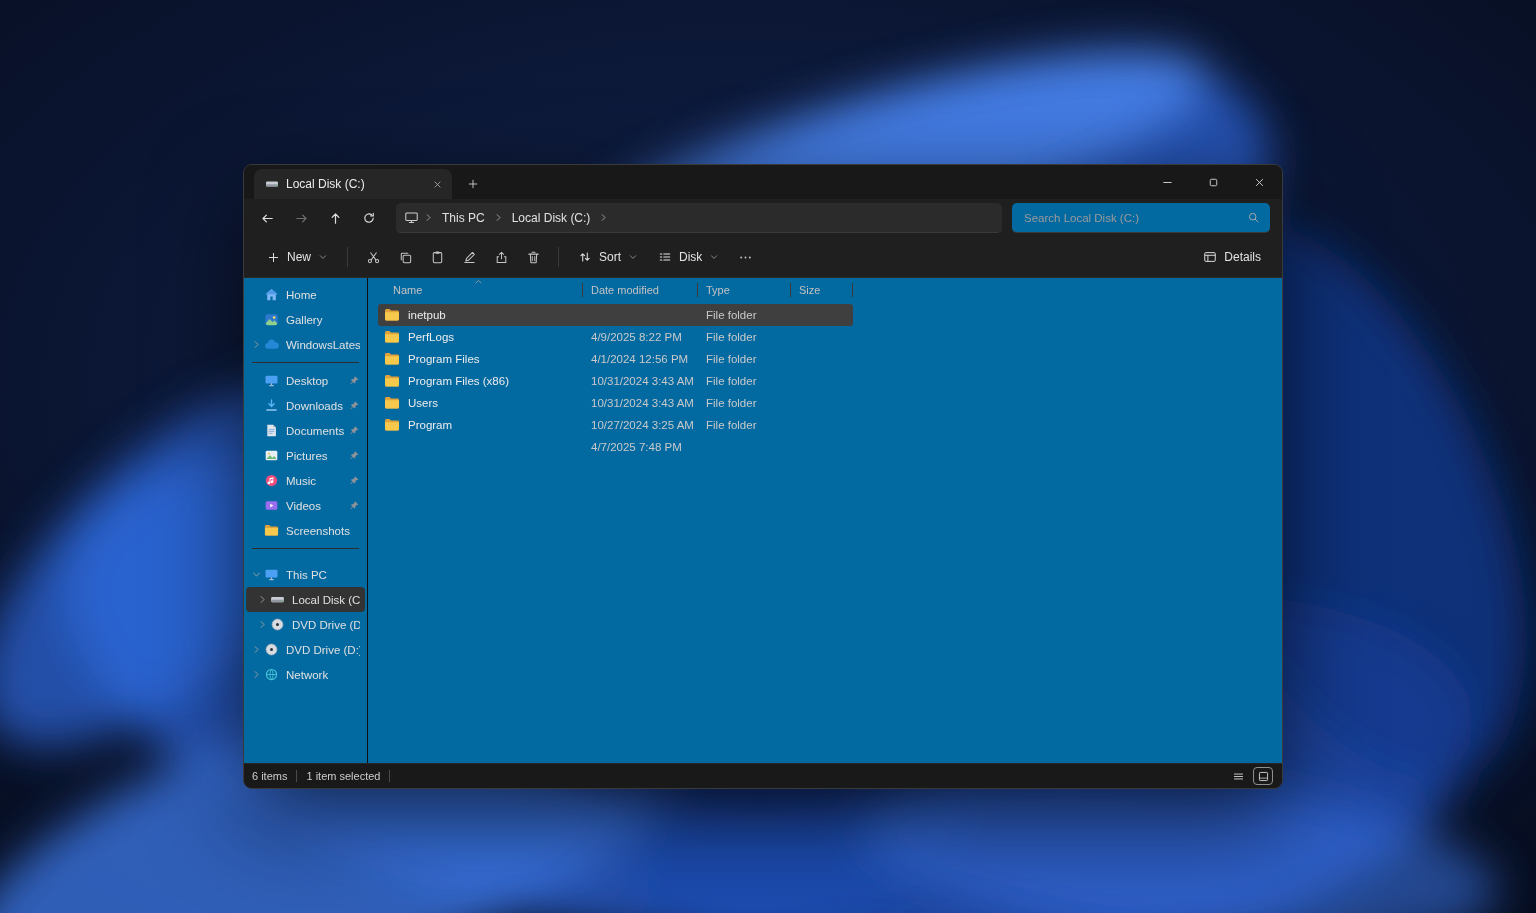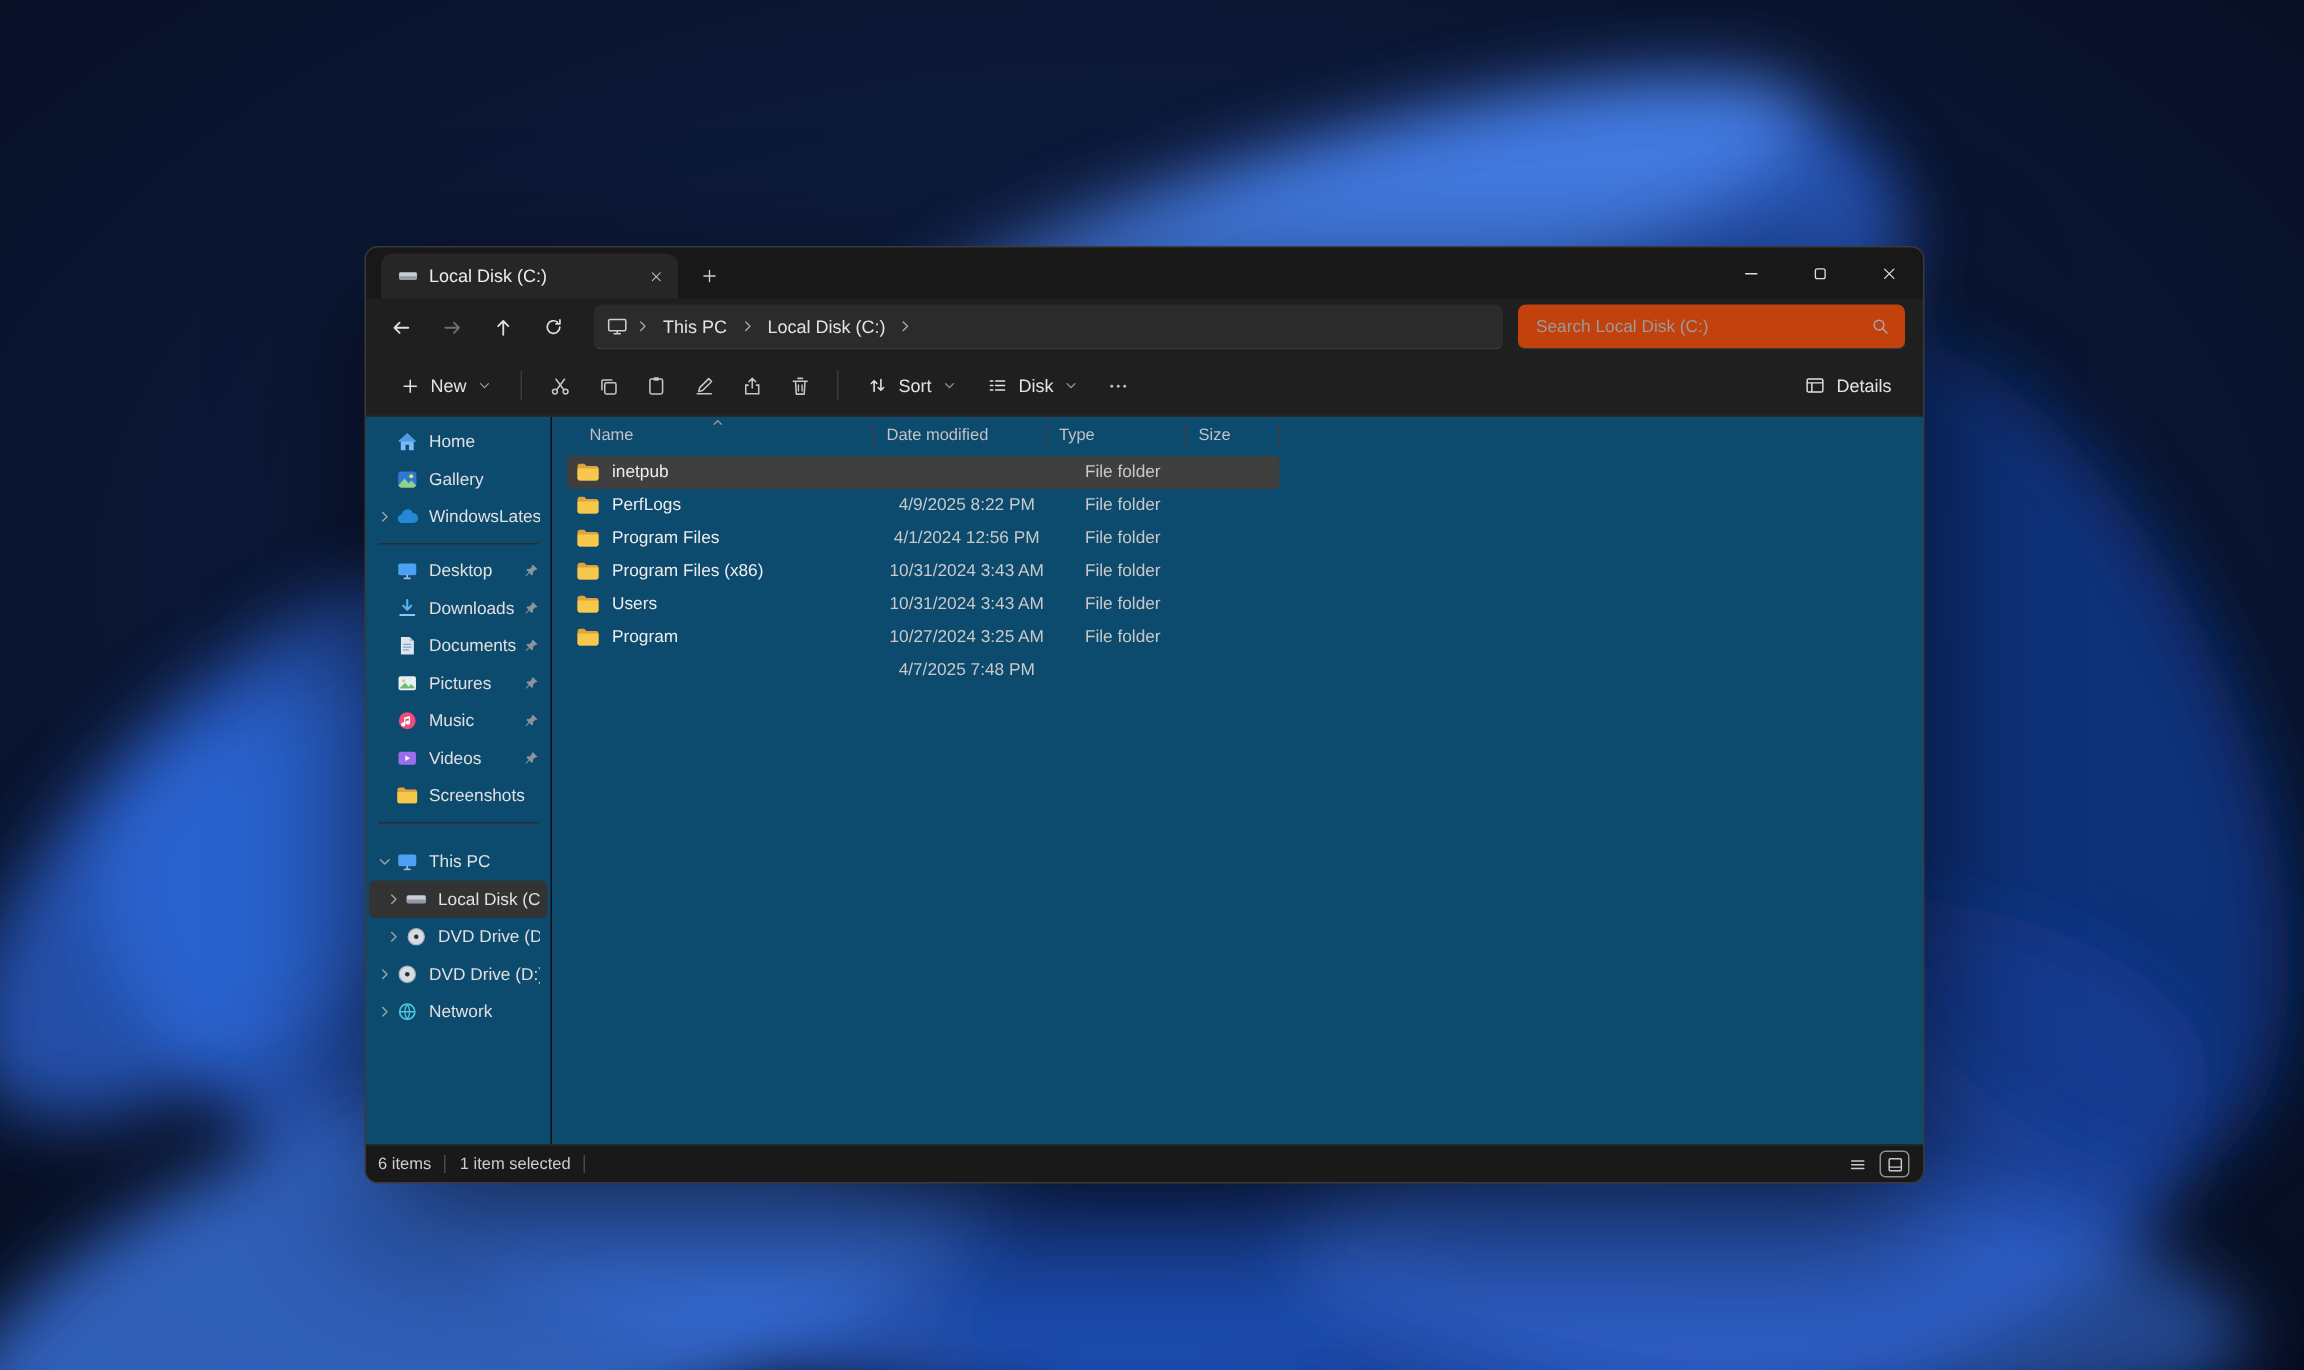--- a/index.html
+++ b/index.html
@@ -20,56 +20,56 @@
   .win-btn{width:46px;height:100%;display:flex;align-items:center;justify-content:center;background:none;border:none;color:#dcdcdc;}
 
   
   .navbar{height:38px;display:flex;align-items:center;gap:4px;padding:0 12px 0 8px;flex:0 0 auto;}
   .nav-btn{width:30px;height:30px;border-radius:5px;color:#dedede;}
   .nav-btn.disabled{color:#6e6e6e;}
   .addressbar{flex:1;height:29px;background:#2b2b2b;border-radius:5px;display:flex;align-items:center;gap:2px;padding:0 8px;margin:0 6px 0 8px;font-size:12px;color:#e2e2e2;border-bottom:1px solid #3a3a3a;}
   .crumb{padding:2px 6px;border-radius:4px;white-space:nowrap;}
   .crumb-chev{color:#a8a8a8;display:flex;align-items:center;}
   .ab-icon{color:#cfcfcf;display:flex;align-items:center;margin-right:2px;}
-  .searchbox{width:238px;height:29px;background:#c2410c;border-radius:5px;display:flex;align-items:center;padding:0 10px;gap:8px;border-bottom:1px solid #3a3a3a;}
+  .searchbox{width:238px;height:29px;background:#0369a1;border-radius:5px;display:flex;align-items:center;padding:0 10px;gap:8px;border-bottom:1px solid #3a3a3a;}
   .searchbox input{flex:1;background:none;border:none;outline:none;color:#dcdcdc;font-size:11.5px;font-family:inherit;min-width:0;}
   .searchbox input::placeholder{color:#9b9b9b;}
   .search-ic{color:#a9a9a9;display:flex;}
 
   
   .toolbar{height:40px;display:flex;align-items:center;padding:0 12px 0 14px;gap:2px;flex:0 0 auto;border-bottom:1px solid #2a2a2a;}
   .tb-btn{display:flex;align-items:center;gap:7px;height:30px;padding:0 9px;border-radius:5px;background:none;border:none;color:#e3e3e3;font-size:12px;font-family:inherit;}
   .tb-ic{width:30px;height:30px;border-radius:5px;color:#c6c6c6;}
   .tb-sep{width:1px;height:20px;background:#3a3a3a;margin:0 8px;}
   .dd-chev{color:#9f9f9f;display:flex;}
   .tb-right{margin-left:auto;display:flex;align-items:center;}
 
   
-  .content{flex:1;display:flex;min-height:0;background:#0c4a6e;}
+  .content{flex:1;display:flex;min-height:0;background:#0369a1;}
   .sidebar{width:123px;flex:0 0 auto;border-right:1px solid #0f0f0f;padding-top:4px;overflow:hidden;}
   .side-item{height:25px;display:flex;align-items:center;padding:0 5px 0 4px;font-size:11.5px;color:#e0e0e0;border-radius:4px;margin:0 2px;}
   .side-item .chev{width:13px;height:13px;flex:0 0 auto;color:#a5a5a5;display:flex;align-items:center;justify-content:center;}
   .side-item .sicon{width:15px;height:15px;flex:0 0 auto;margin:0 7px 0 1px;}
   .side-item .slabel{flex:1;white-space:nowrap;overflow:hidden;}
   .side-item .pin{width:11px;height:11px;flex:0 0 auto;color:#8e9299;display:flex;}
   .side-item.child{padding-left:10px;}
   .side-item.selected{background:#333333;}
   .side-sep{height:1px;background:#2d2d2d;margin:5px 8px;}
   .side-gap{height:8px;}
 
   
   .main{flex:1;min-width:0;display:flex;flex-direction:column;padding:2px 0 0 10px;}
   .list-header{display:flex;height:20px;align-items:center;font-size:11px;color:#c2c2c2;position:relative;flex:0 0 auto;}
   .hcell{height:14px;display:flex;align-items:center;border-right:1px solid #3a3a3a;}
   .hcell.name{width:205px;padding-left:15px;position:relative;box-sizing:border-box;}
   .hcell.date{width:115px;padding-left:8px;box-sizing:border-box;}
   .hcell.type{width:93px;padding-left:8px;box-sizing:border-box;}
   .hcell.size{width:62px;padding-left:8px;box-sizing:border-box;}
   .sort-caret{position:absolute;left:95px;top:-7px;color:#9a9a9a;display:flex;}
-  .rows{margin-top:4px;text-align:center;}
+  .rows{margin-top:4px;}
   .frow{display:flex;height:22px;align-items:center;font-size:11.5px;border-radius:3px;width:475px;}
   .frow.selected{background:#3f3f3f;}
   .fcell{white-space:nowrap;overflow:hidden;box-sizing:border-box;}
   .fcell.name{width:205px;display:flex;align-items:center;gap:8px;padding-left:6px;color:#ededed;}
   .fcell.date{width:115px;padding-left:8px;color:#c9c9c9;margin-top:44px;}
   .fcell.type{width:93px;padding-left:8px;color:#c9c9c9;}
   .fcell.size{width:62px;padding-left:8px;color:#c9c9c9;}
   .fold{width:16px;height:16px;flex:0 0 auto;}
 
   

